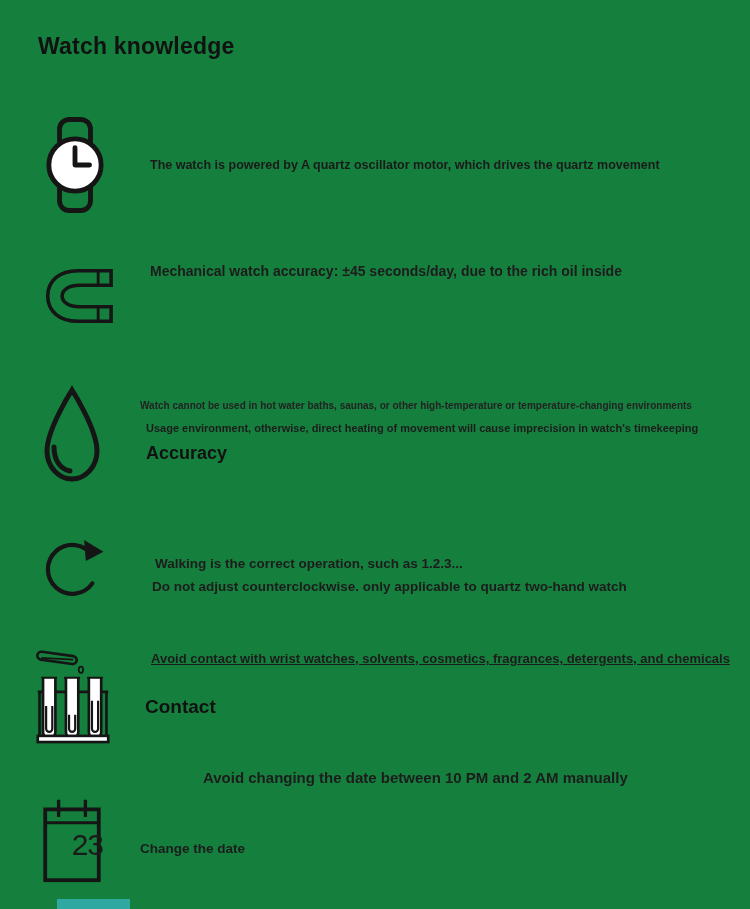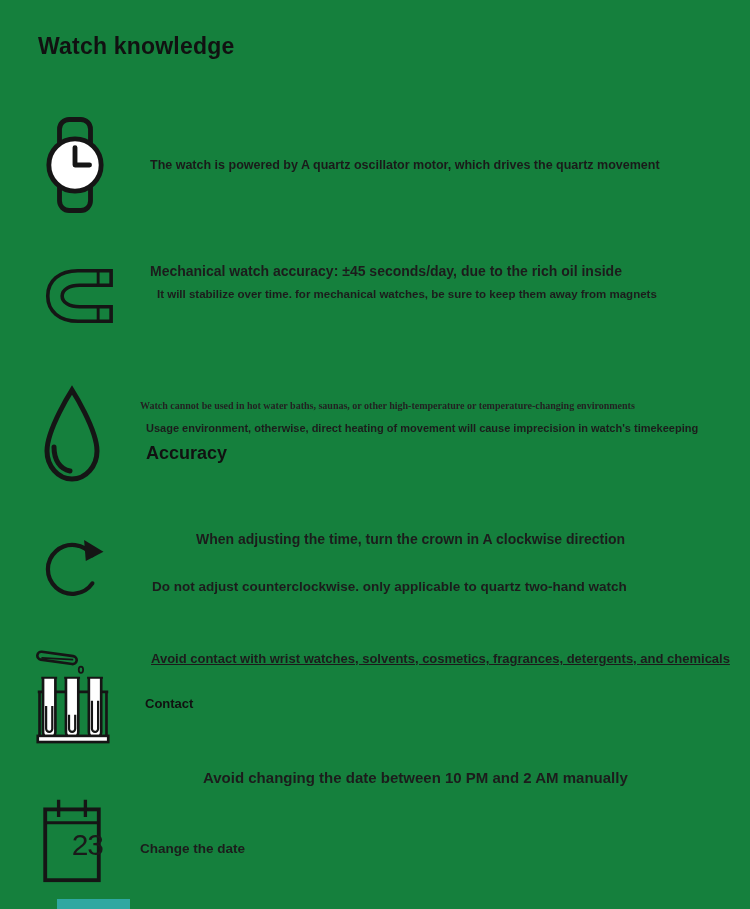--- a/index.html
+++ b/index.html
@@ -19,30 +19,30 @@
   .i-tubes{left:36px;top:648px;}
   .i-cal{left:41px;top:796px;}
 
   .s1l1{left:167px;top:142px;font-size:9.5px;font-weight:700;color:#222;}
   .s1l2{left:150px;top:158px;font-size:12.5px;font-weight:700;color:#1a1a1a;}
 
   .s2l1{left:150px;top:263px;font-size:14px;font-weight:700;}
   .s2l2{left:157px;top:288px;font-size:11.5px;font-weight:700;}
   .s2l3{left:147px;top:312px;font-size:10px;font-weight:700;color:#222;}
 
-  .s3l1{left:140px;top:400px;font-size:10px;font-weight:700;color:#222;font-family:Liberation Serif, serif;}
+  .s3l1{left:140px;top:400px;font-size:10px;font-weight:700;color:#222;}
   .s3l2{left:146px;top:422px;font-size:11px;font-weight:700;text-align:right;}
   .s3l3{left:146px;top:443px;font-size:18px;font-weight:700;color:#111;}
 
   .s4l1{left:196px;top:531px;font-size:14px;font-weight:700;}
   .s4l2{left:155px;top:556px;font-size:13.5px;font-weight:700;}
   .s4l3{left:152px;top:579px;font-size:13.5px;font-weight:700;}
 
   .s5l1{left:151px;top:651px;font-size:13px;font-weight:700;text-decoration:underline;}
-  .s5l2{left:145px;top:696px;font-size:13px;font-weight:700;color:#111;}
+  .s5l2{left:145px;top:696px;font-size:19px;font-weight:700;color:#111;}
 
   .s6l1{left:203px;top:769px;font-size:15px;font-weight:700;}
   .s6l2{left:140px;top:841px;font-size:13.5px;font-weight:700;text-align:right;}
 
   .cal-day{
     left:41px;top:827px;width:62px;text-align:right;
     font-size:30px;font-weight:400;letter-spacing:-1px;color:#1a1a1a;
   }
   .accent-bar{
     position:absolute;left:57px;top:899px;width:73px;height:10px;
@@ -64,39 +64,38 @@
   </div>
   <div class="t s1l2">The watch is powered by A quartz oscillator motor, which drives the quartz movement</div>
 
   <div class="icon i-magnet">
     <svg width="72" height="60" viewBox="0 0 100 82" fill="none">
       <path d="M96,6 L50,6 C24,6 8,20 8,41 C8,62 24,76 50,76 L96,76 L96,56 L52,56 C38,56 28,50 28,41 C28,32 38,26 52,26 L96,26 Z" stroke="#151515" stroke-width="5" stroke-linejoin="miter"></path>
       <path d="M78,6 V26 M78,56 V76" stroke="#151515" stroke-width="4"></path>
     </svg>
   </div>
   <div class="t s2l1">Mechanical watch accuracy: ±45 seconds/day, due to the rich oil inside</div>
-  <div class="t s2l2">It will stabilize over time. for mechanical watches, be sure to keep them away from magnets</div>
 
   <div class="icon i-drop">
     <svg width="64" height="104" viewBox="0 0 64 100" fill="none">
       <path d="M32,5 C32,5 7,44 7,66 C7,81 18,94 32,94 C46,94 57,81 57,66 C57,44 32,5 32,5 Z" stroke="#151515" stroke-width="5"></path>
       <path d="M14,62 C14,75 20,84 30,86" stroke="#151515" stroke-width="5" stroke-linecap="round"></path>
     </svg>
   </div>
   <div class="t s3l1">Watch cannot be used in hot water baths, saunas, or other high-temperature or temperature-changing environments</div>
   <div class="t s3l2">Usage environment, otherwise, direct heating of movement will cause imprecision in watch's timekeeping</div>
   <div class="t s3l3">Accuracy</div>
 
   <div class="icon i-rotate">
     <svg width="64" height="78" viewBox="0 0 76 80" fill="none">
       <path d="M59.8,27.4 A29,29 0 1 0 59.8,60.6" stroke="#151515" stroke-width="5" stroke-linecap="round"></path>
       <path d="M52,34 L73,23 L50,9 Z" fill="#151515"></path>
     </svg>
   </div>
-  <div class="t s4l1">When adjusting the time, turn the crown in A clockwise direction</div>
+  <div class="t s4l2">Walking is the correct operation, such as 1.2.3...</div>
   <div class="t s4l3">Do not adjust counterclockwise. only applicable to quartz two-hand watch</div>
 
   <div class="icon i-tubes">
     <svg width="74" height="100" viewBox="0 0 84 106" fill="none">
       <g transform="rotate(8 24 10)">
         <rect x="1" y="3" width="45" height="9" rx="4.5" stroke="#151515" stroke-width="3"></rect>
         <line x1="6" y1="10" x2="42" y2="7" stroke="#151515" stroke-width="2"></line>
       </g>
       <ellipse cx="51" cy="21" rx="2.5" ry="3.5" stroke="#151515" stroke-width="2"></ellipse>
       <line x1="2" y1="46" x2="82" y2="46" stroke="#151515" stroke-width="3"></line>

